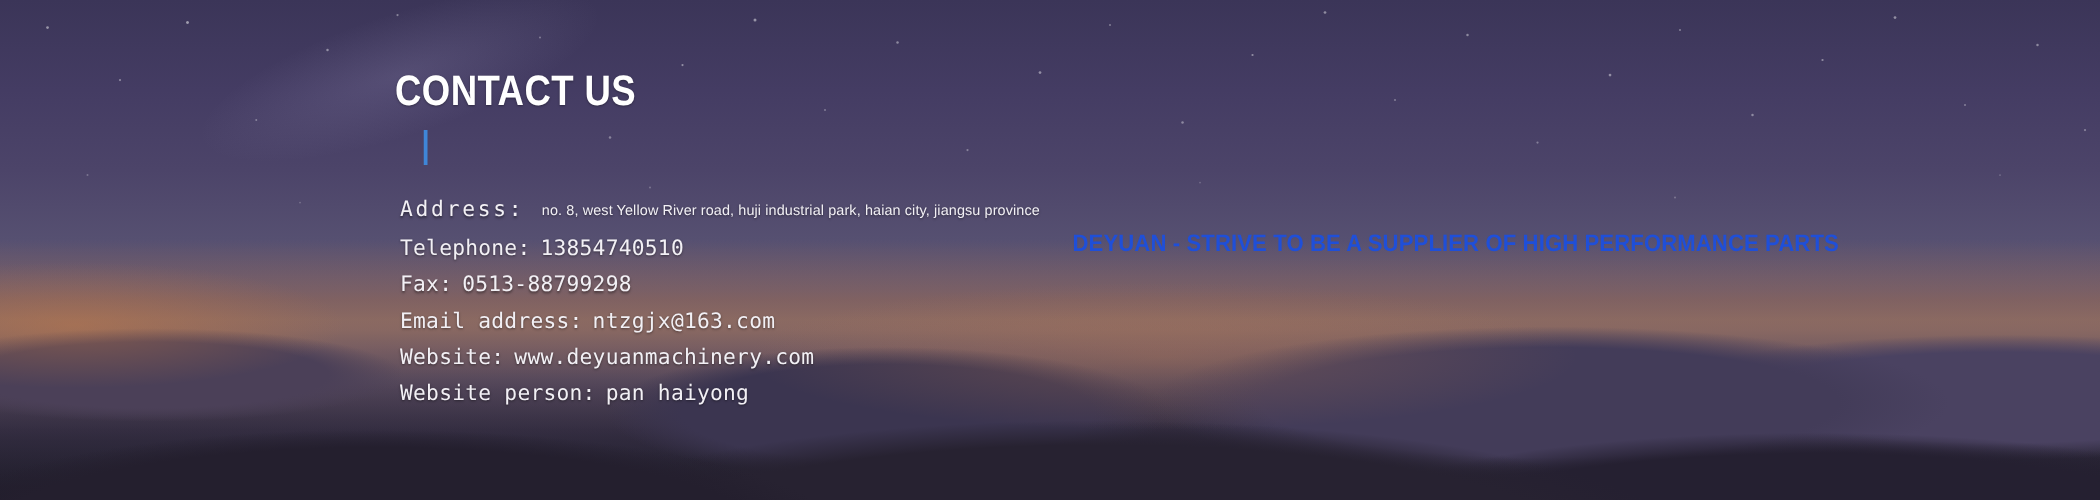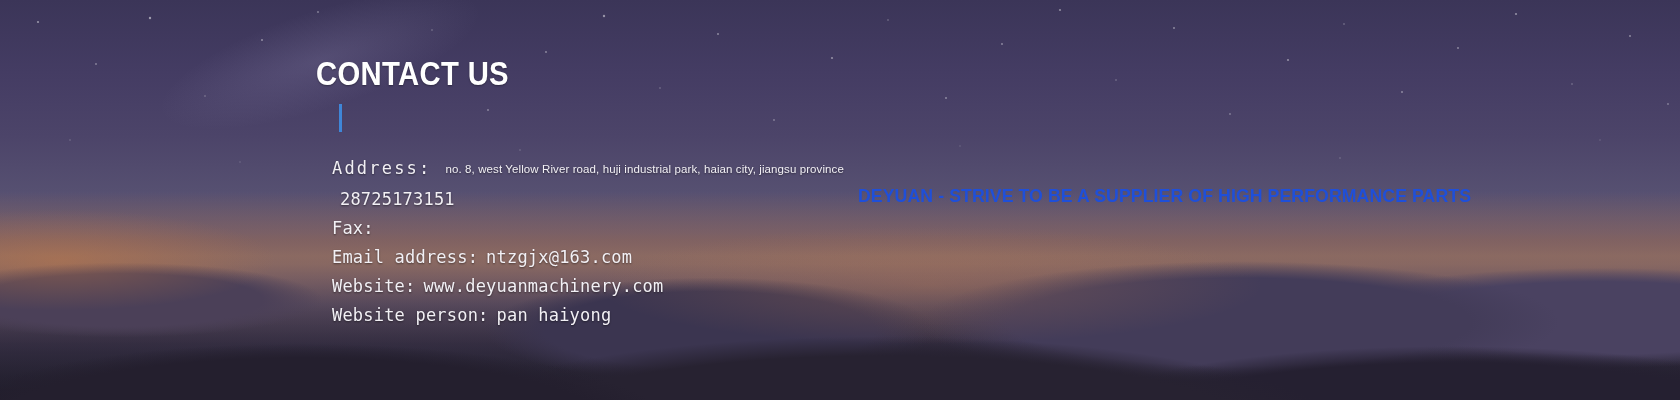--- a/index.html
+++ b/index.html
@@ -104,21 +104,21 @@
     text-shadow: 0 1px 2px rgba(0,0,0,0.35);
   }
   .title-rule {
     width: 3px;
     height: 28px;
     background: #3f86d8;
     margin: 12px 0 0 23px;
   }
 
   .contact-list {
-    margin: 22px 0 0 16px;
+    margin: 22px 0 0 4px;
     padding: 0;
     list-style: none;
     font-family: "DejaVu Sans Mono", "Liberation Mono", monospace;
   }
   .contact-row {
     display: flex;
     align-items: baseline;
     color: #f2f0f5;
     font-size: 17px;
     line-height: 29px;
@@ -210,24 +210,26 @@
   <div class="contact-block">
     <h2 class="contact-title">CONTACT US</h2>
     <div class="title-rule"></div>
 
     <ul class="contact-list">
       <li class="contact-row address">
         <span class="lbl">Address:</span>
         <span class="val">no. 8, west Yellow River road, huji industrial park, haian city, jiangsu province</span>
       </li>
       <li class="contact-row">
-        <span class="val">28725173151</span>
+        <span class="lbl">Telephone:</span>
+        <span class="val">13854740510</span>
       </li>
       <li class="contact-row">
         <span class="lbl">Fax:</span>
+        <span class="val">0513-88799298</span>
       </li>
       <li class="contact-row">
         <span class="lbl">Email address:</span>
         <span class="val">ntzgjx@163.com</span>
       </li>
       <li class="contact-row">
         <span class="lbl">Website:</span>
         <span class="val">www.deyuanmachinery.com</span>
       </li>
       <li class="contact-row">

